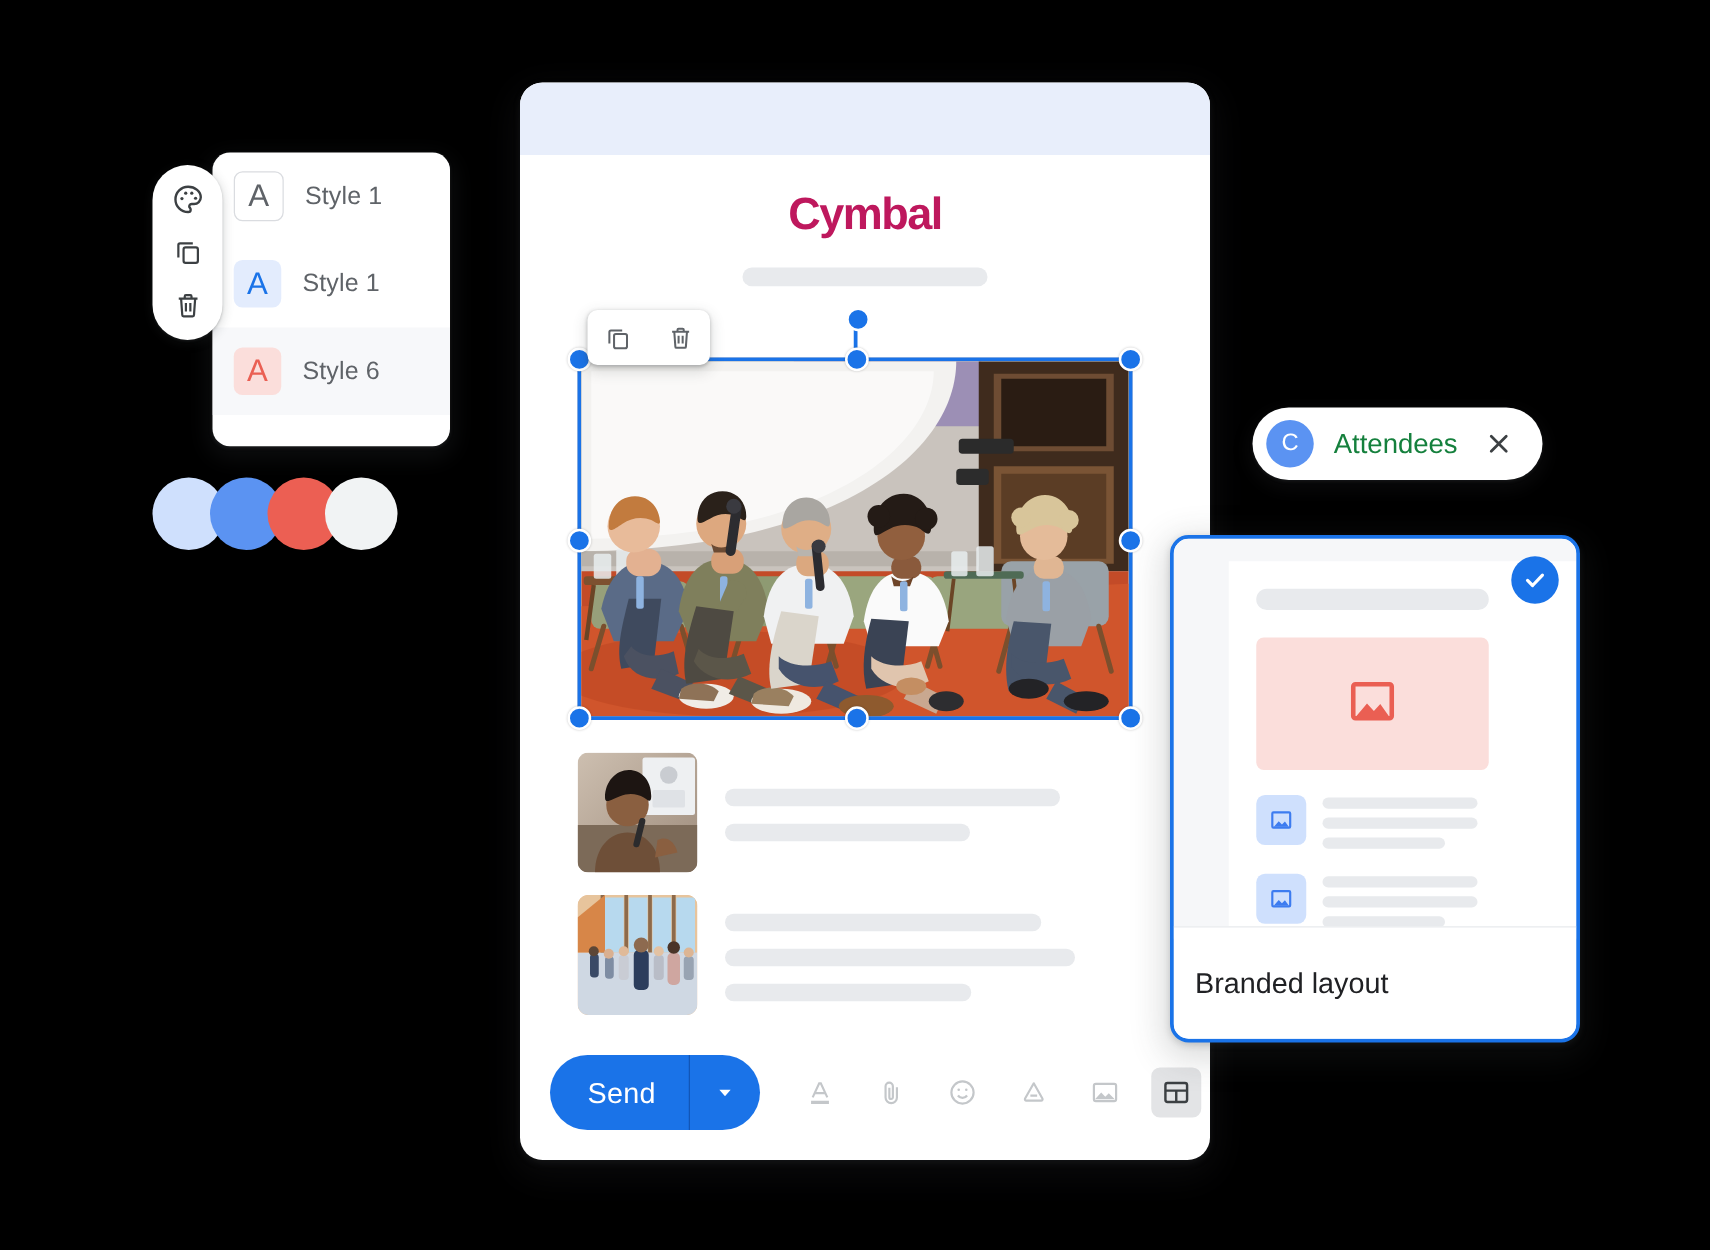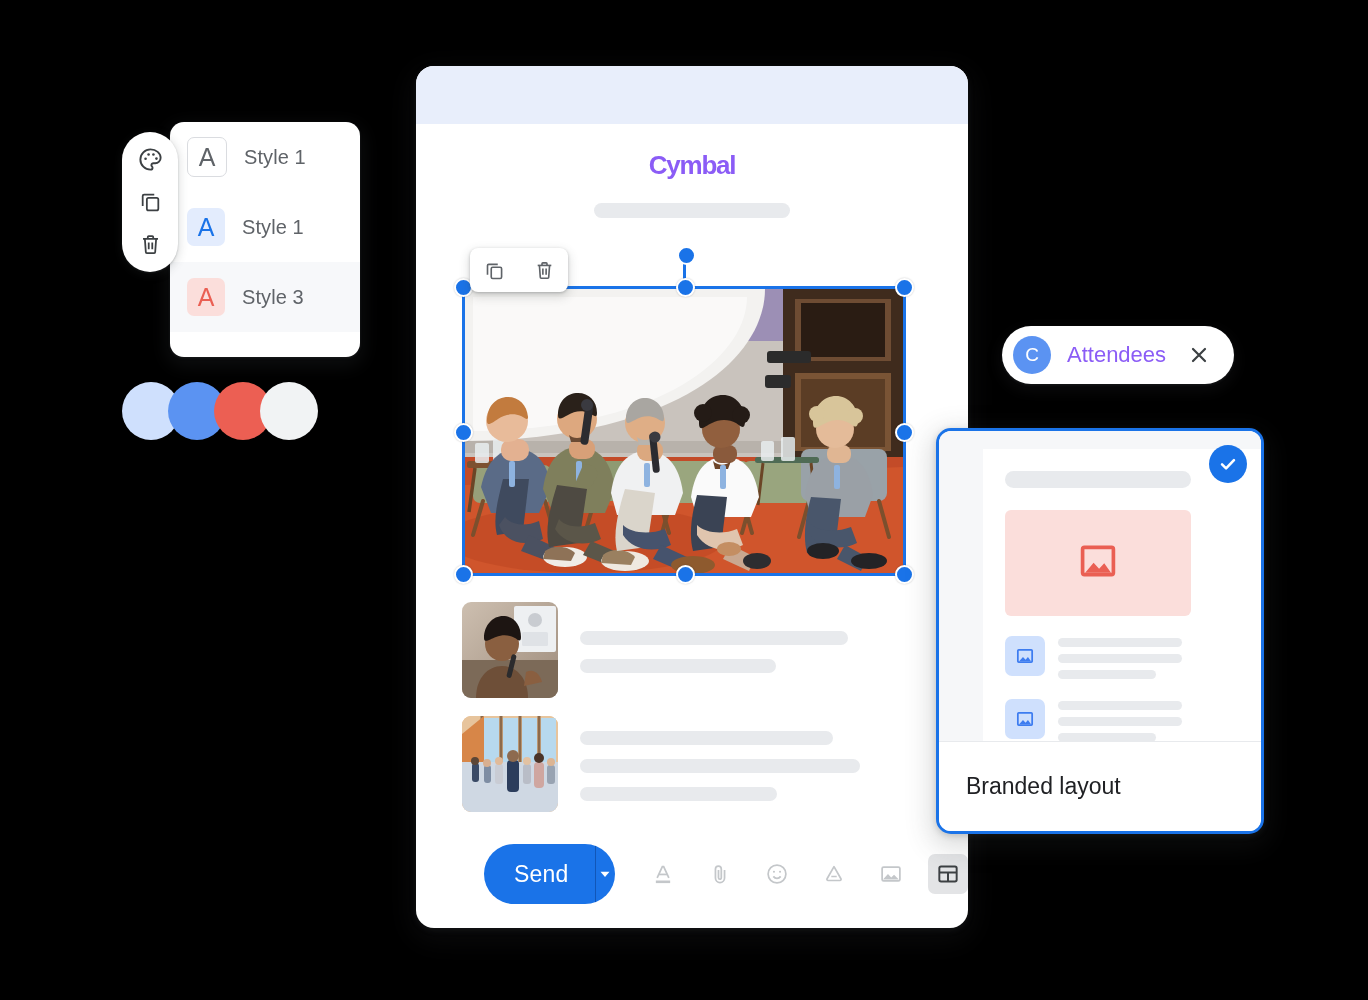--- a/index.html
+++ b/index.html
@@ -118,23 +118,23 @@
     border-radius: 18px;
     box-shadow: 0 2px 6px rgba(60,64,67,.22), 0 8px 28px 6px rgba(60,64,67,.16);
     overflow: hidden;
   }
   #compose-header-bar {
     height: 58px;
     background: #e8eefb;
   }
   .brand-wrap { text-align: center; padding-top: 26px; }
   .brand-name {
-    font-size: 26px;
+    font-size: 36px;
     font-weight: 700;
-    color: #8b5cf6;
+    color: #be185d;
     letter-spacing: -1.2px;
   }
   .brand-sub {
     font-size: 17px;
     font-weight: 600;
     color: #202124;
     margin-top: 9px;
   }
   .skel {
     background: #e8eaed;
@@ -233,21 +233,21 @@
   .lines .skel { height: 14px; }
 
   
   #compose-footer {
     position: absolute;
     left: 0; bottom: 0;
     width: 100%;
     height: 108px;
     display: flex;
     align-items: center;
-    padding-left: 68px;
+    padding-left: 24px;
     box-sizing: border-box;
   }
   #send-button {
     display: flex;
     align-items: center;
     height: 60px;
     background: #1a73e8;
     border-radius: 30px;
     cursor: pointer;
     overflow: hidden;
@@ -307,21 +307,21 @@
     background: #5b93f2;
     color: #ffffff;
     display: flex;
     align-items: center;
     justify-content: center;
     font-size: 19px;
     flex: 0 0 auto;
   }
   #attendees-chip .chip-text {
     font-size: 22px;
-    color: #8b5cf6;
+    color: #15803d;
   }
   #attendees-chip .chip-close {
     width: 26px; height: 26px;
     display: flex; align-items: center; justify-content: center;
     cursor: pointer;
     margin-left: 4px;
   }
 
   
   #branded-card {
@@ -402,21 +402,21 @@
   }
   #branded-card-label {
     position: absolute;
     left: 0; bottom: 0;
     width: 100%;
     height: 90px;
     border-top: 1px solid #e8eaed;
     box-sizing: border-box;
     display: flex;
     align-items: center;
-    padding-left: 27px;
+    padding-left: 17px;
     font-size: 23px;
     color: #202124;
     background: #ffffff;
   }
 </style>
 </head>
 <body>
 
 <div id="style-picker-group">
 
@@ -430,21 +430,21 @@
     <div class="style-row">
       <div class="style-swatch sw-blue">
         <span>A</span>
       </div>
       <div class="style-label">Style 1</div>
     </div>
     <div class="style-row is-active">
       <div class="style-swatch sw-red">
         <span>A</span>
       </div>
-      <div class="style-label">Style 3</div>
+      <div class="style-label">Style 6</div>
     </div>
   </div>
 
   <div class="tool-rail">
     <div class="rail-btn">
       <svg width="27" height="27" viewBox="0 0 24 24" fill="none" stroke="#3c4043" stroke-width="1.7">
         <path d="M12 3a9 9 0 1 0 0 18c1.1 0 1.8-.8 1.8-1.7 0-.5-.2-.9-.5-1.2-.3-.3-.5-.7-.5-1.1 0-1 .8-1.7 1.8-1.7h1.6A4.8 4.8 0 0 0 21 10.5C21 6.4 17 3 12 3z"></path>
         <circle cx="7.6" cy="11.4" r="1.15" fill="#3c4043" stroke="none"></circle>
         <circle cx="10.3" cy="7.6" r="1.15" fill="#3c4043" stroke="none"></circle>
         <circle cx="14.6" cy="7.6" r="1.15" fill="#3c4043" stroke="none"></circle>

